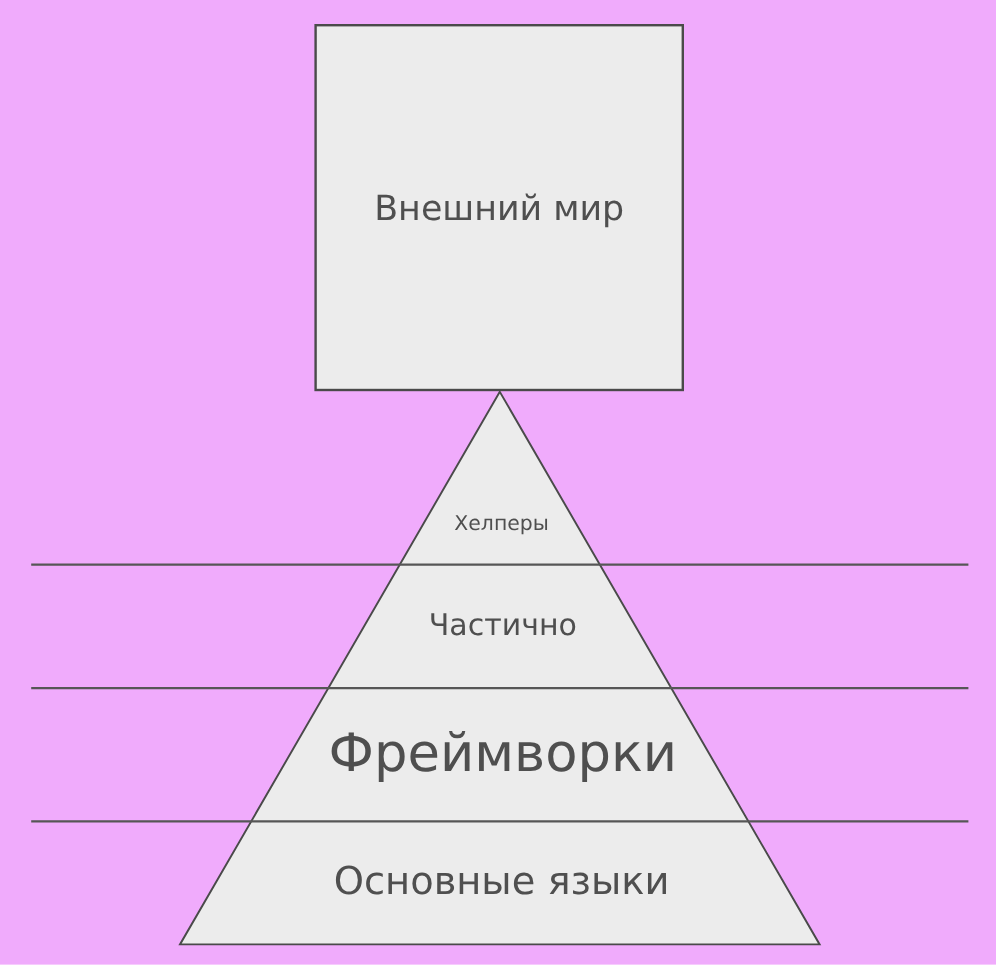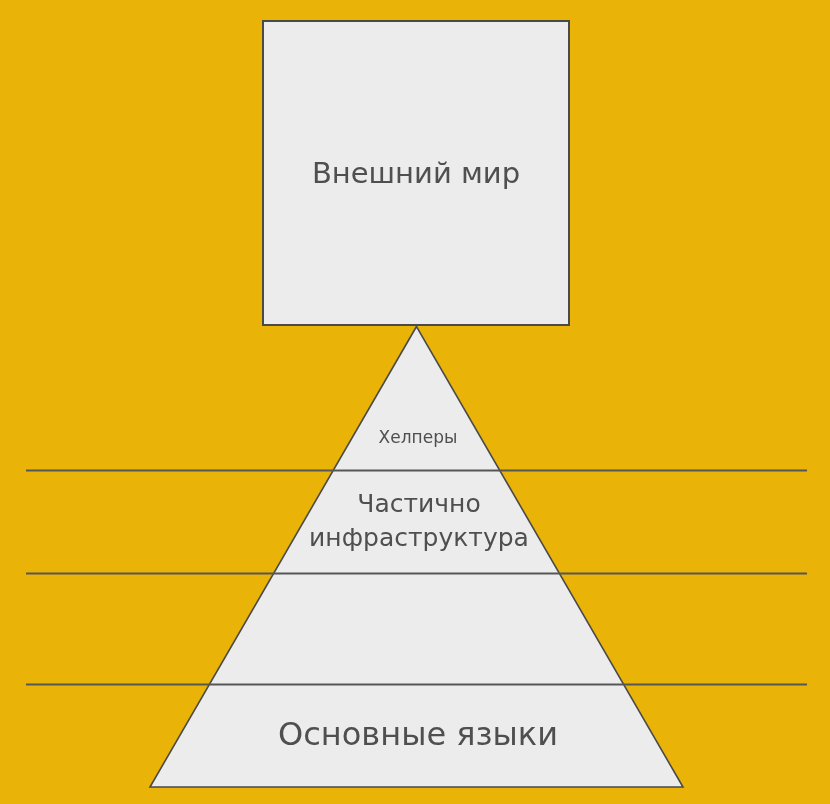--- a/index.html
+++ b/index.html
@@ -4,21 +4,21 @@
 <style>
   html, body {
     margin: 0;
     padding: 0;
     background: #ffffff;
   }
   .canvas {
     position: relative;
     width: 830px;
     height: 804px;
-    background: #eab308;
+    background: #f0abfc;
     overflow: hidden;
     font-family: "DejaVu Sans", "Liberation Sans", sans-serif;
   }
   .shapes-layer {
     position: absolute;
     left: 0;
     top: 0;
     width: 830px;
     height: 804px;
   }
@@ -81,19 +81,19 @@
     <line class="divider" x1="26" y1="573.5" x2="807" y2="573.5"></line>
     <line class="divider" x1="26" y1="684.5" x2="807" y2="684.5"></line>
   </svg>
 
   <div class="label box-label">Внешний мир</div>
 
   <div class="label helpers-label">Хелперы</div>
 
   <div class="label infra-label">
     <div>Частично</div>
-    <div>инфраструктура</div>
   </div>
 
+  <div class="label frameworks-label">Фреймворки</div>
 
   <div class="label languages-label">Основные языки</div>
 
 </div>
 
 </body></html>

